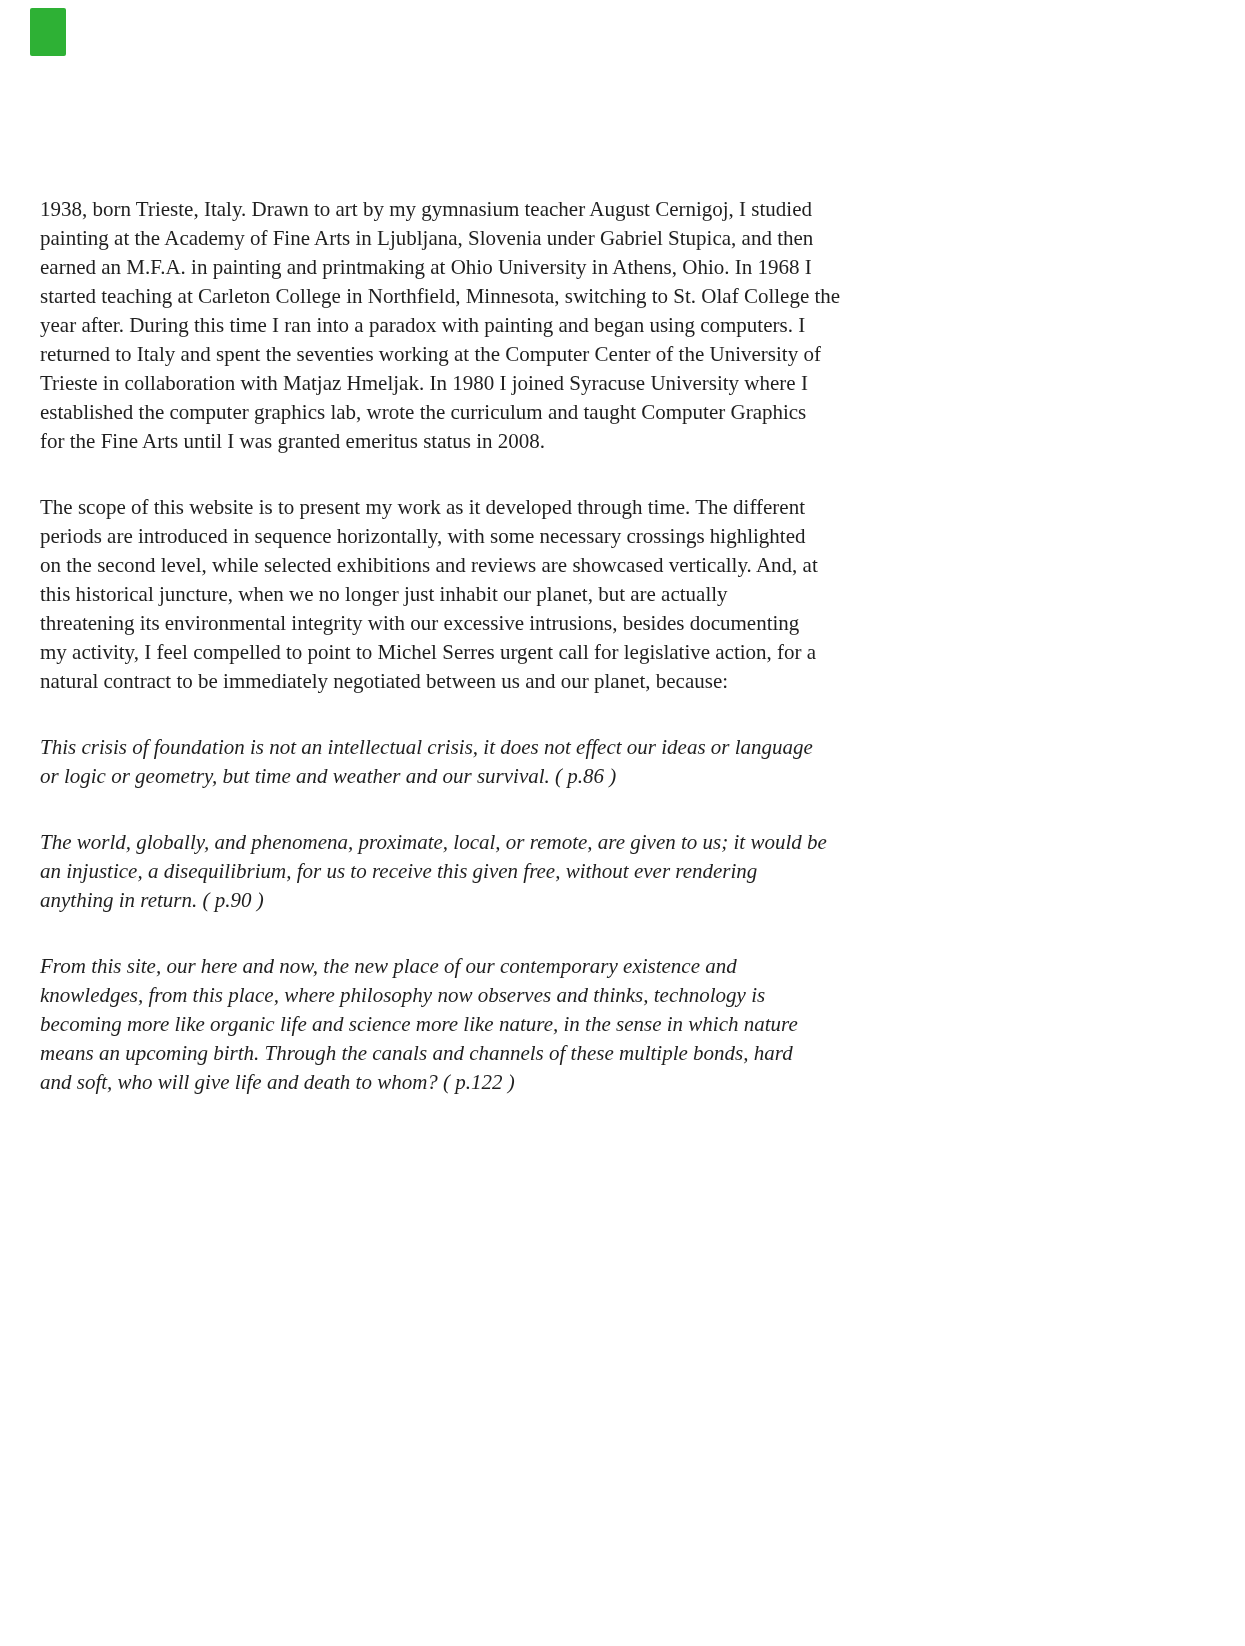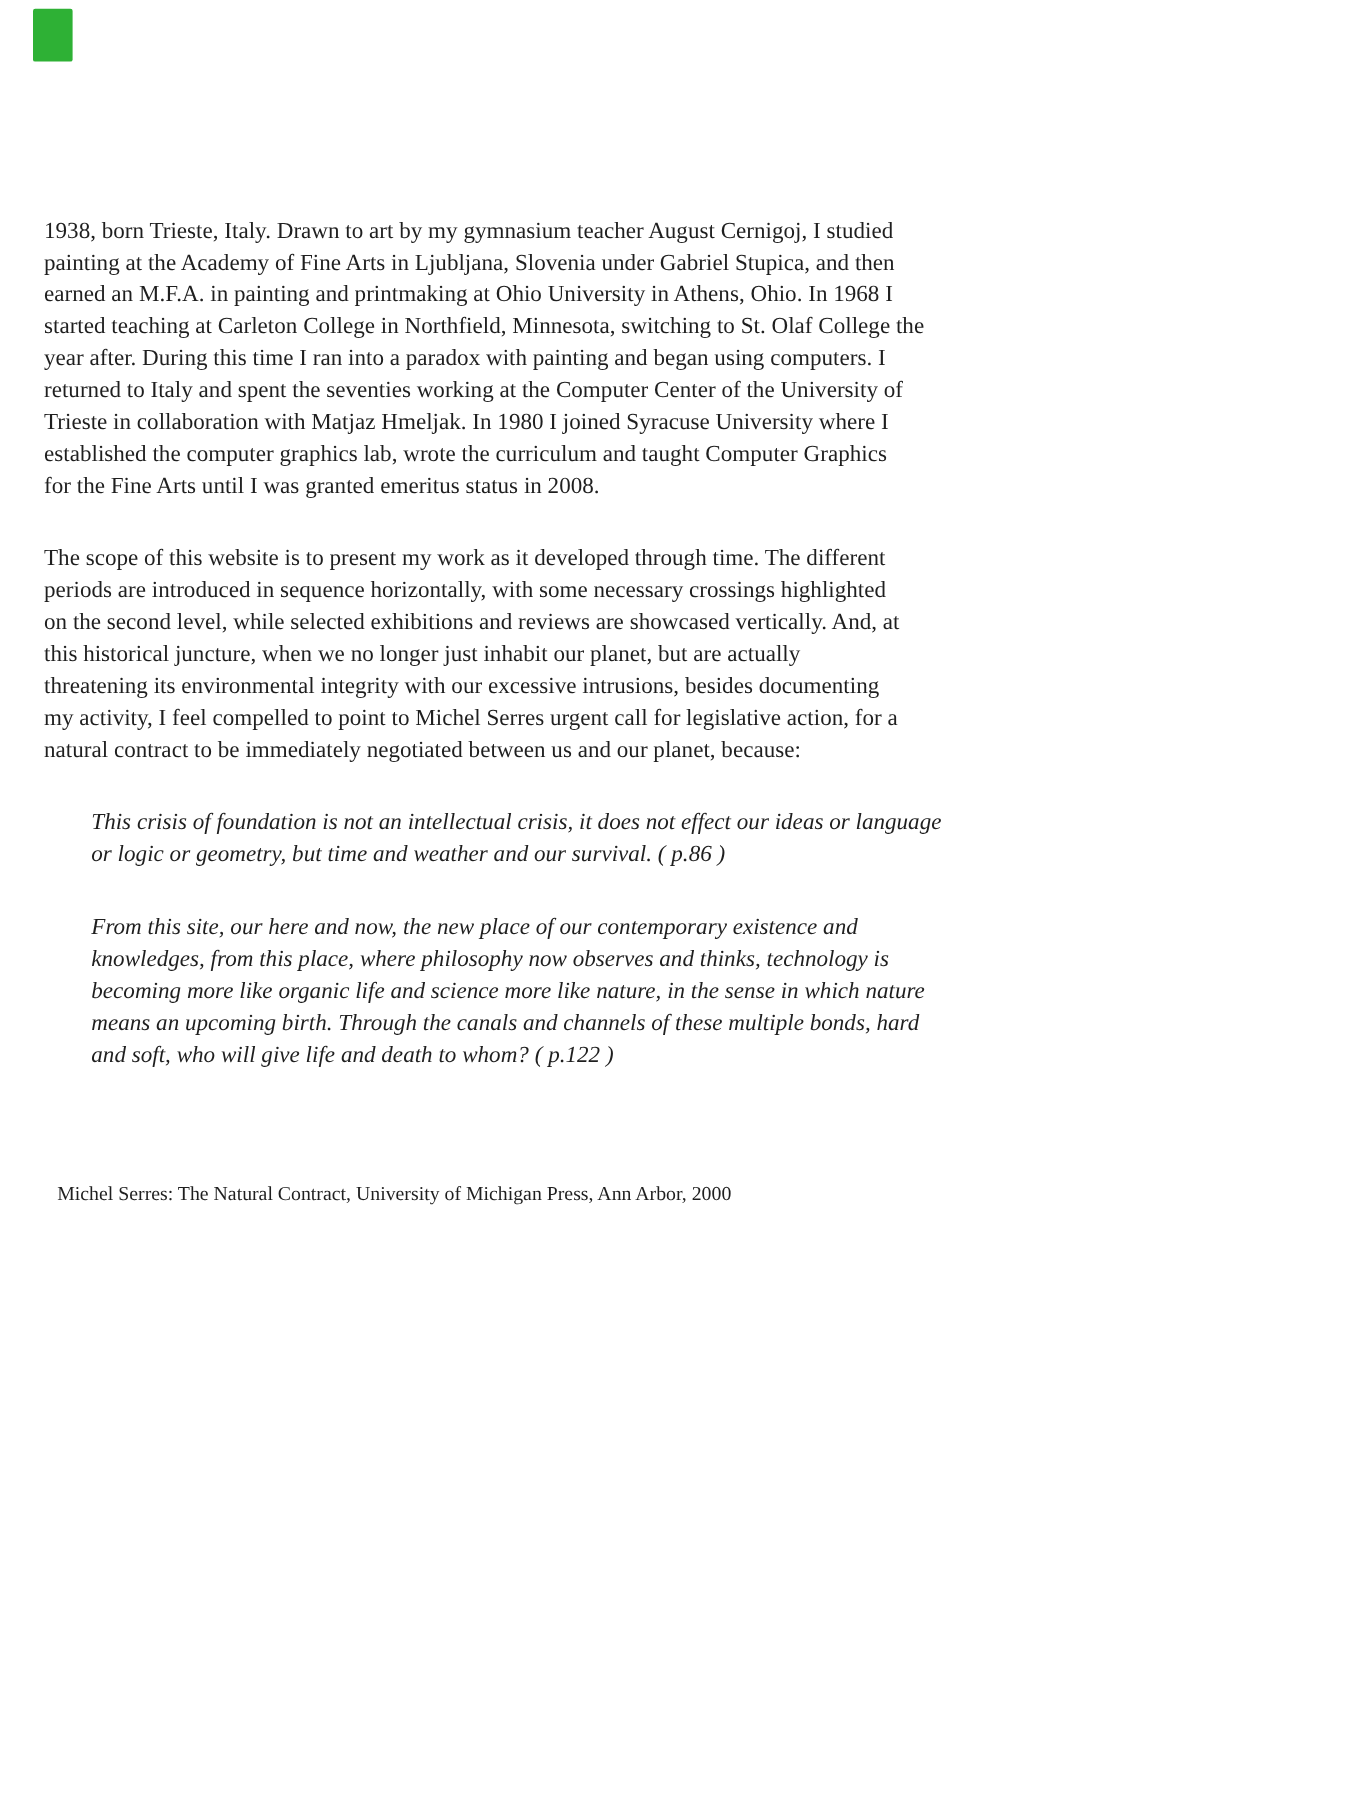--- a/index.html
+++ b/index.html
@@ -33,21 +33,20 @@
     font-size: 21px;
     line-height: 29px;
     font-family: Liberation Serif, serif;
   }
   .para {
     margin: 0 0 37px 0;
     white-space: pre-line;
   }
   .quote {
     font-style: italic;
-    margin-left: 43px;
   }
   .citation {
     margin: 100px 0 0 12px;
     font-size: 18px;
     line-height: 24px;
     white-space: pre-line;
     font-style: normal;
   }
 </style>
 </head>
@@ -70,21 +69,23 @@
 periods are introduced in sequence horizontally, with some necessary crossings highlighted
 on the second level, while selected exhibitions and reviews are showcased vertically. And, at
 this historical juncture, when we no longer just inhabit our planet, but are actually
 threatening its environmental integrity with our excessive intrusions, besides documenting
 my activity, I feel compelled to point to Michel Serres urgent call for legislative action, for a
 natural contract to be immediately negotiated between us and our planet, because:</p>
 
   <p class="para quote">This crisis of foundation is not an intellectual crisis, it does not effect our ideas or language
 or logic or geometry, but time and weather and our survival. ( p.86 )</p>
 
+  <p class="para quote">The world, globally, and phenomena, proximate, local, or remote, are given to us; it would be
+an injustice, a disequilibrium, for us to receive this given free, without ever rendering
+anything in return. ( p.90 )</p>
 
   <p class="para quote">From this site, our here and now, the new place of our contemporary existence and
 knowledges, from this place, where philosophy now observes and thinks, technology is
 becoming more like organic life and science more like nature, in the sense in which nature
 means an upcoming birth. Through the canals and channels of these multiple bonds, hard
 and soft, who will give life and death to whom? ( p.122 )</p>
 
-  <p class="citation">Michel Serres: The Natural Contract, University of Michigan Press, Ann Arbor, 2000</p>
 </main>
 
 </body></html>

